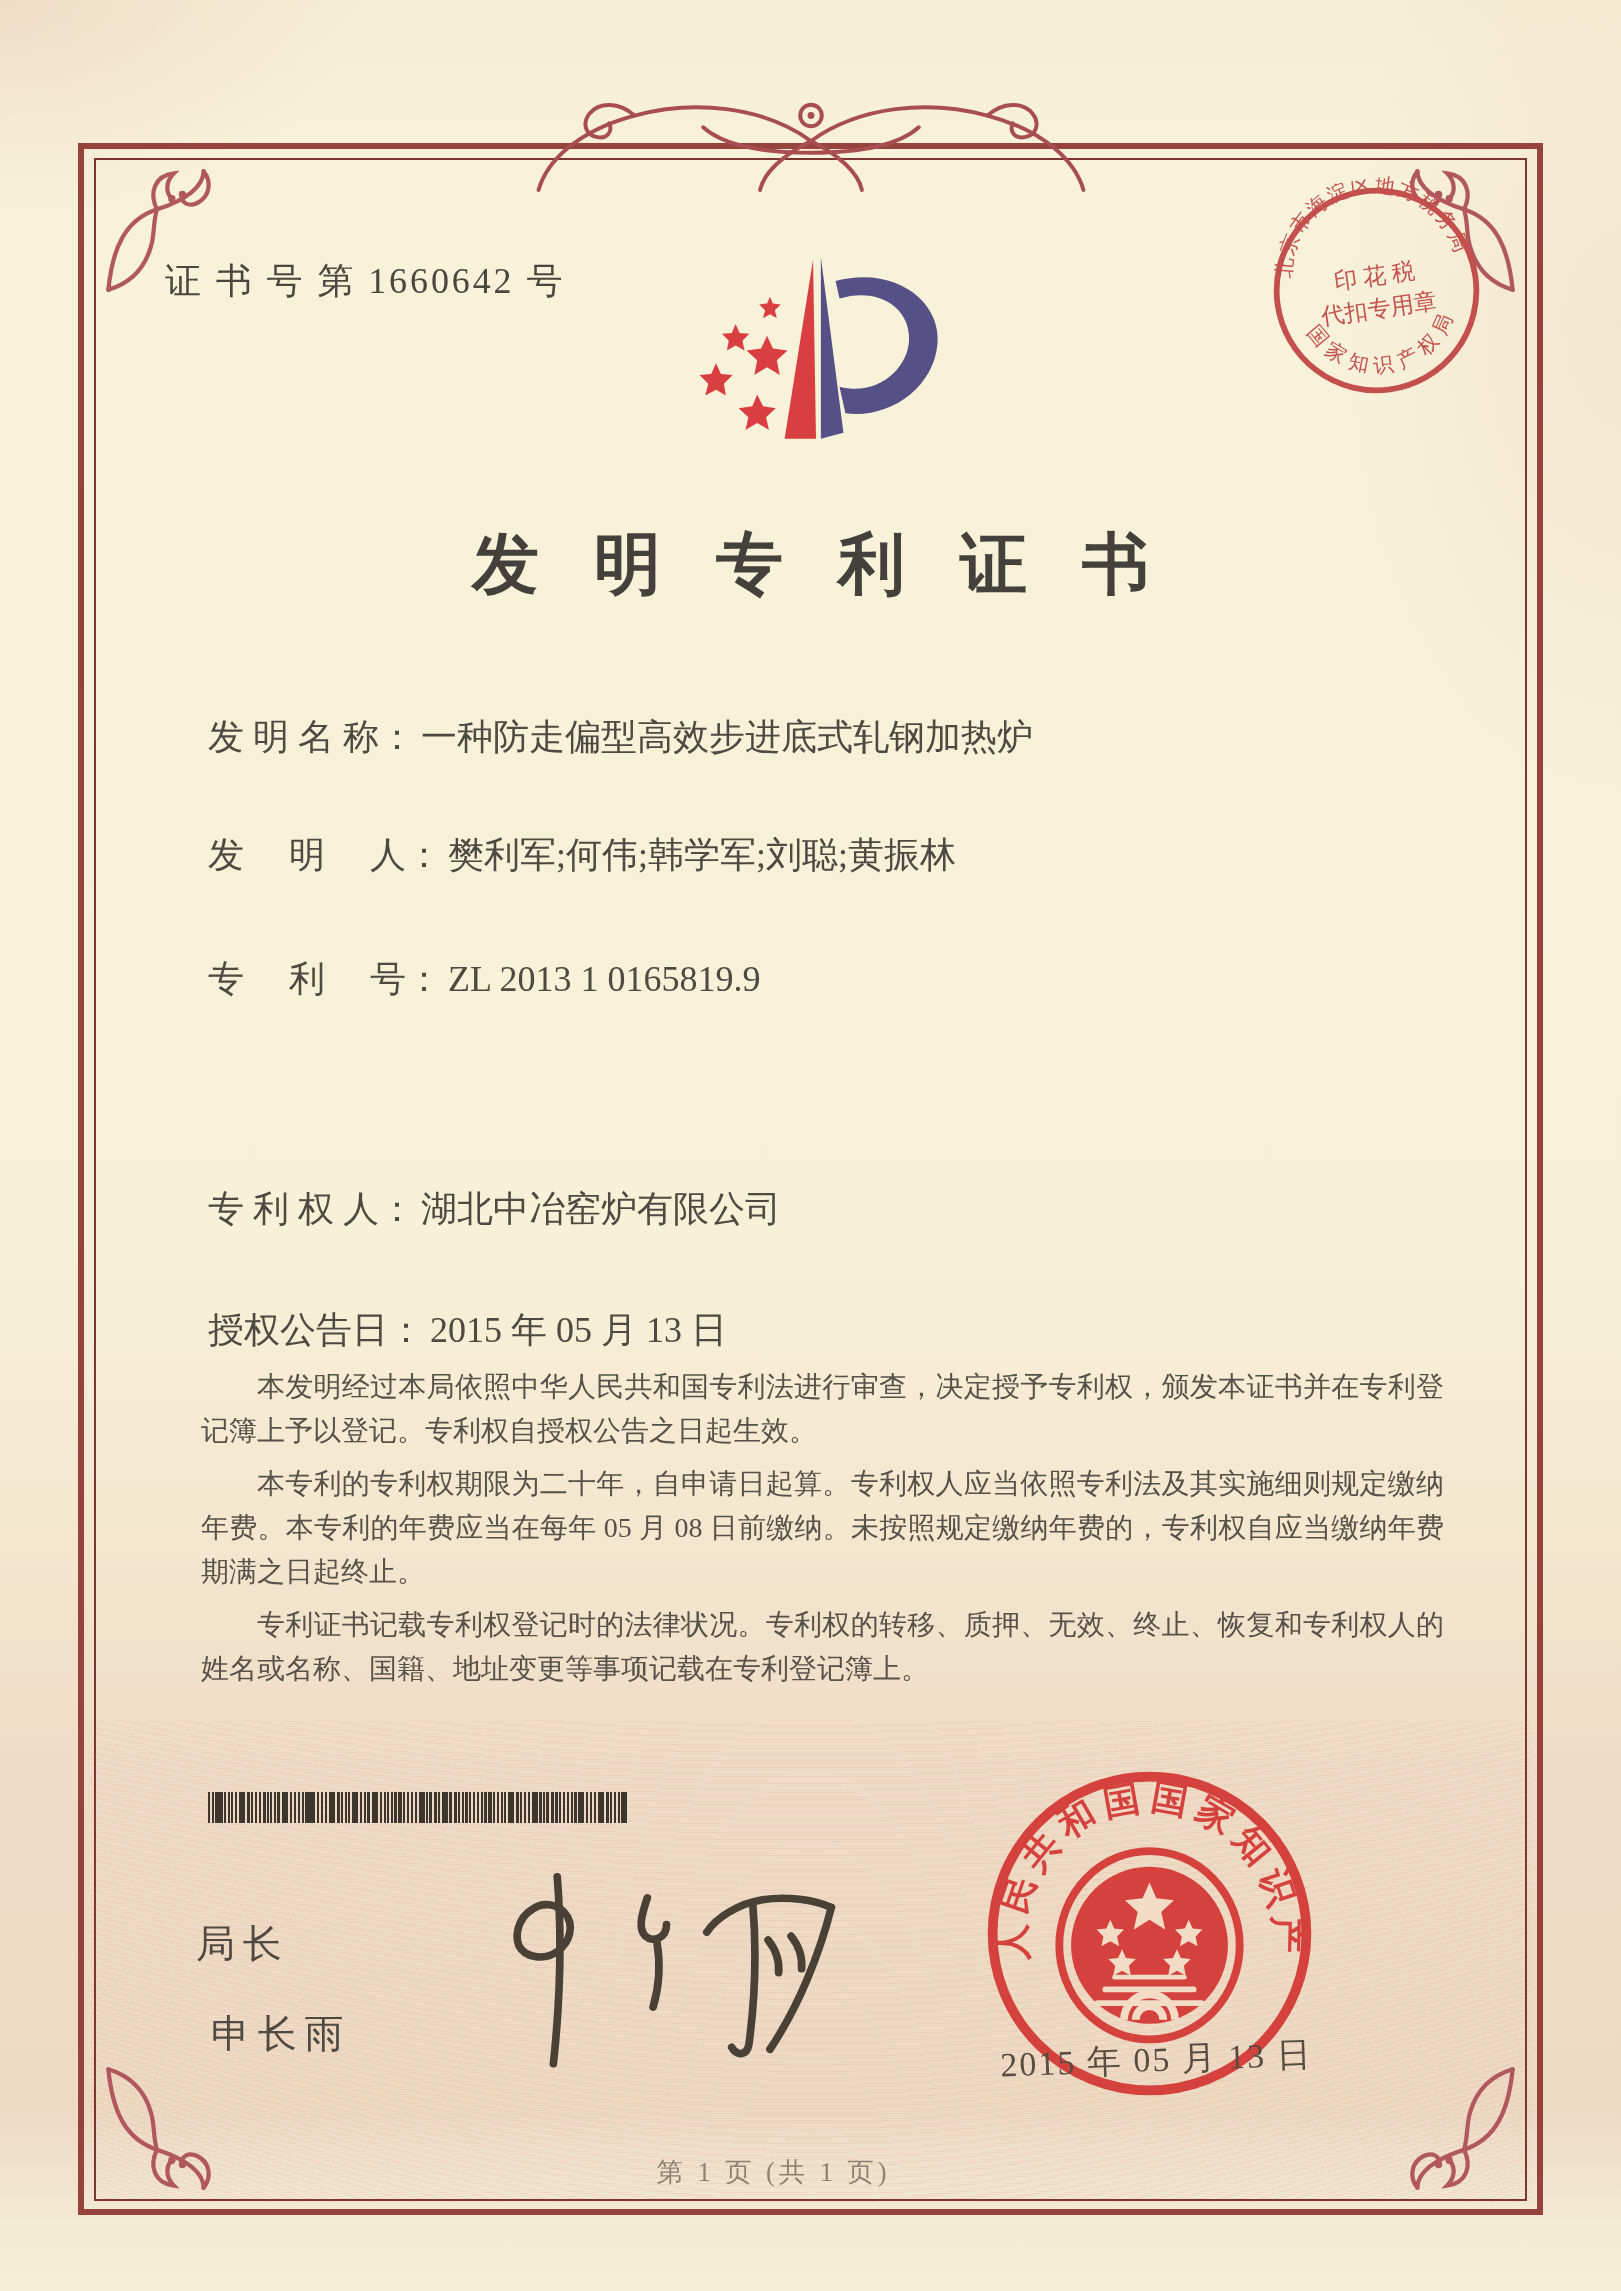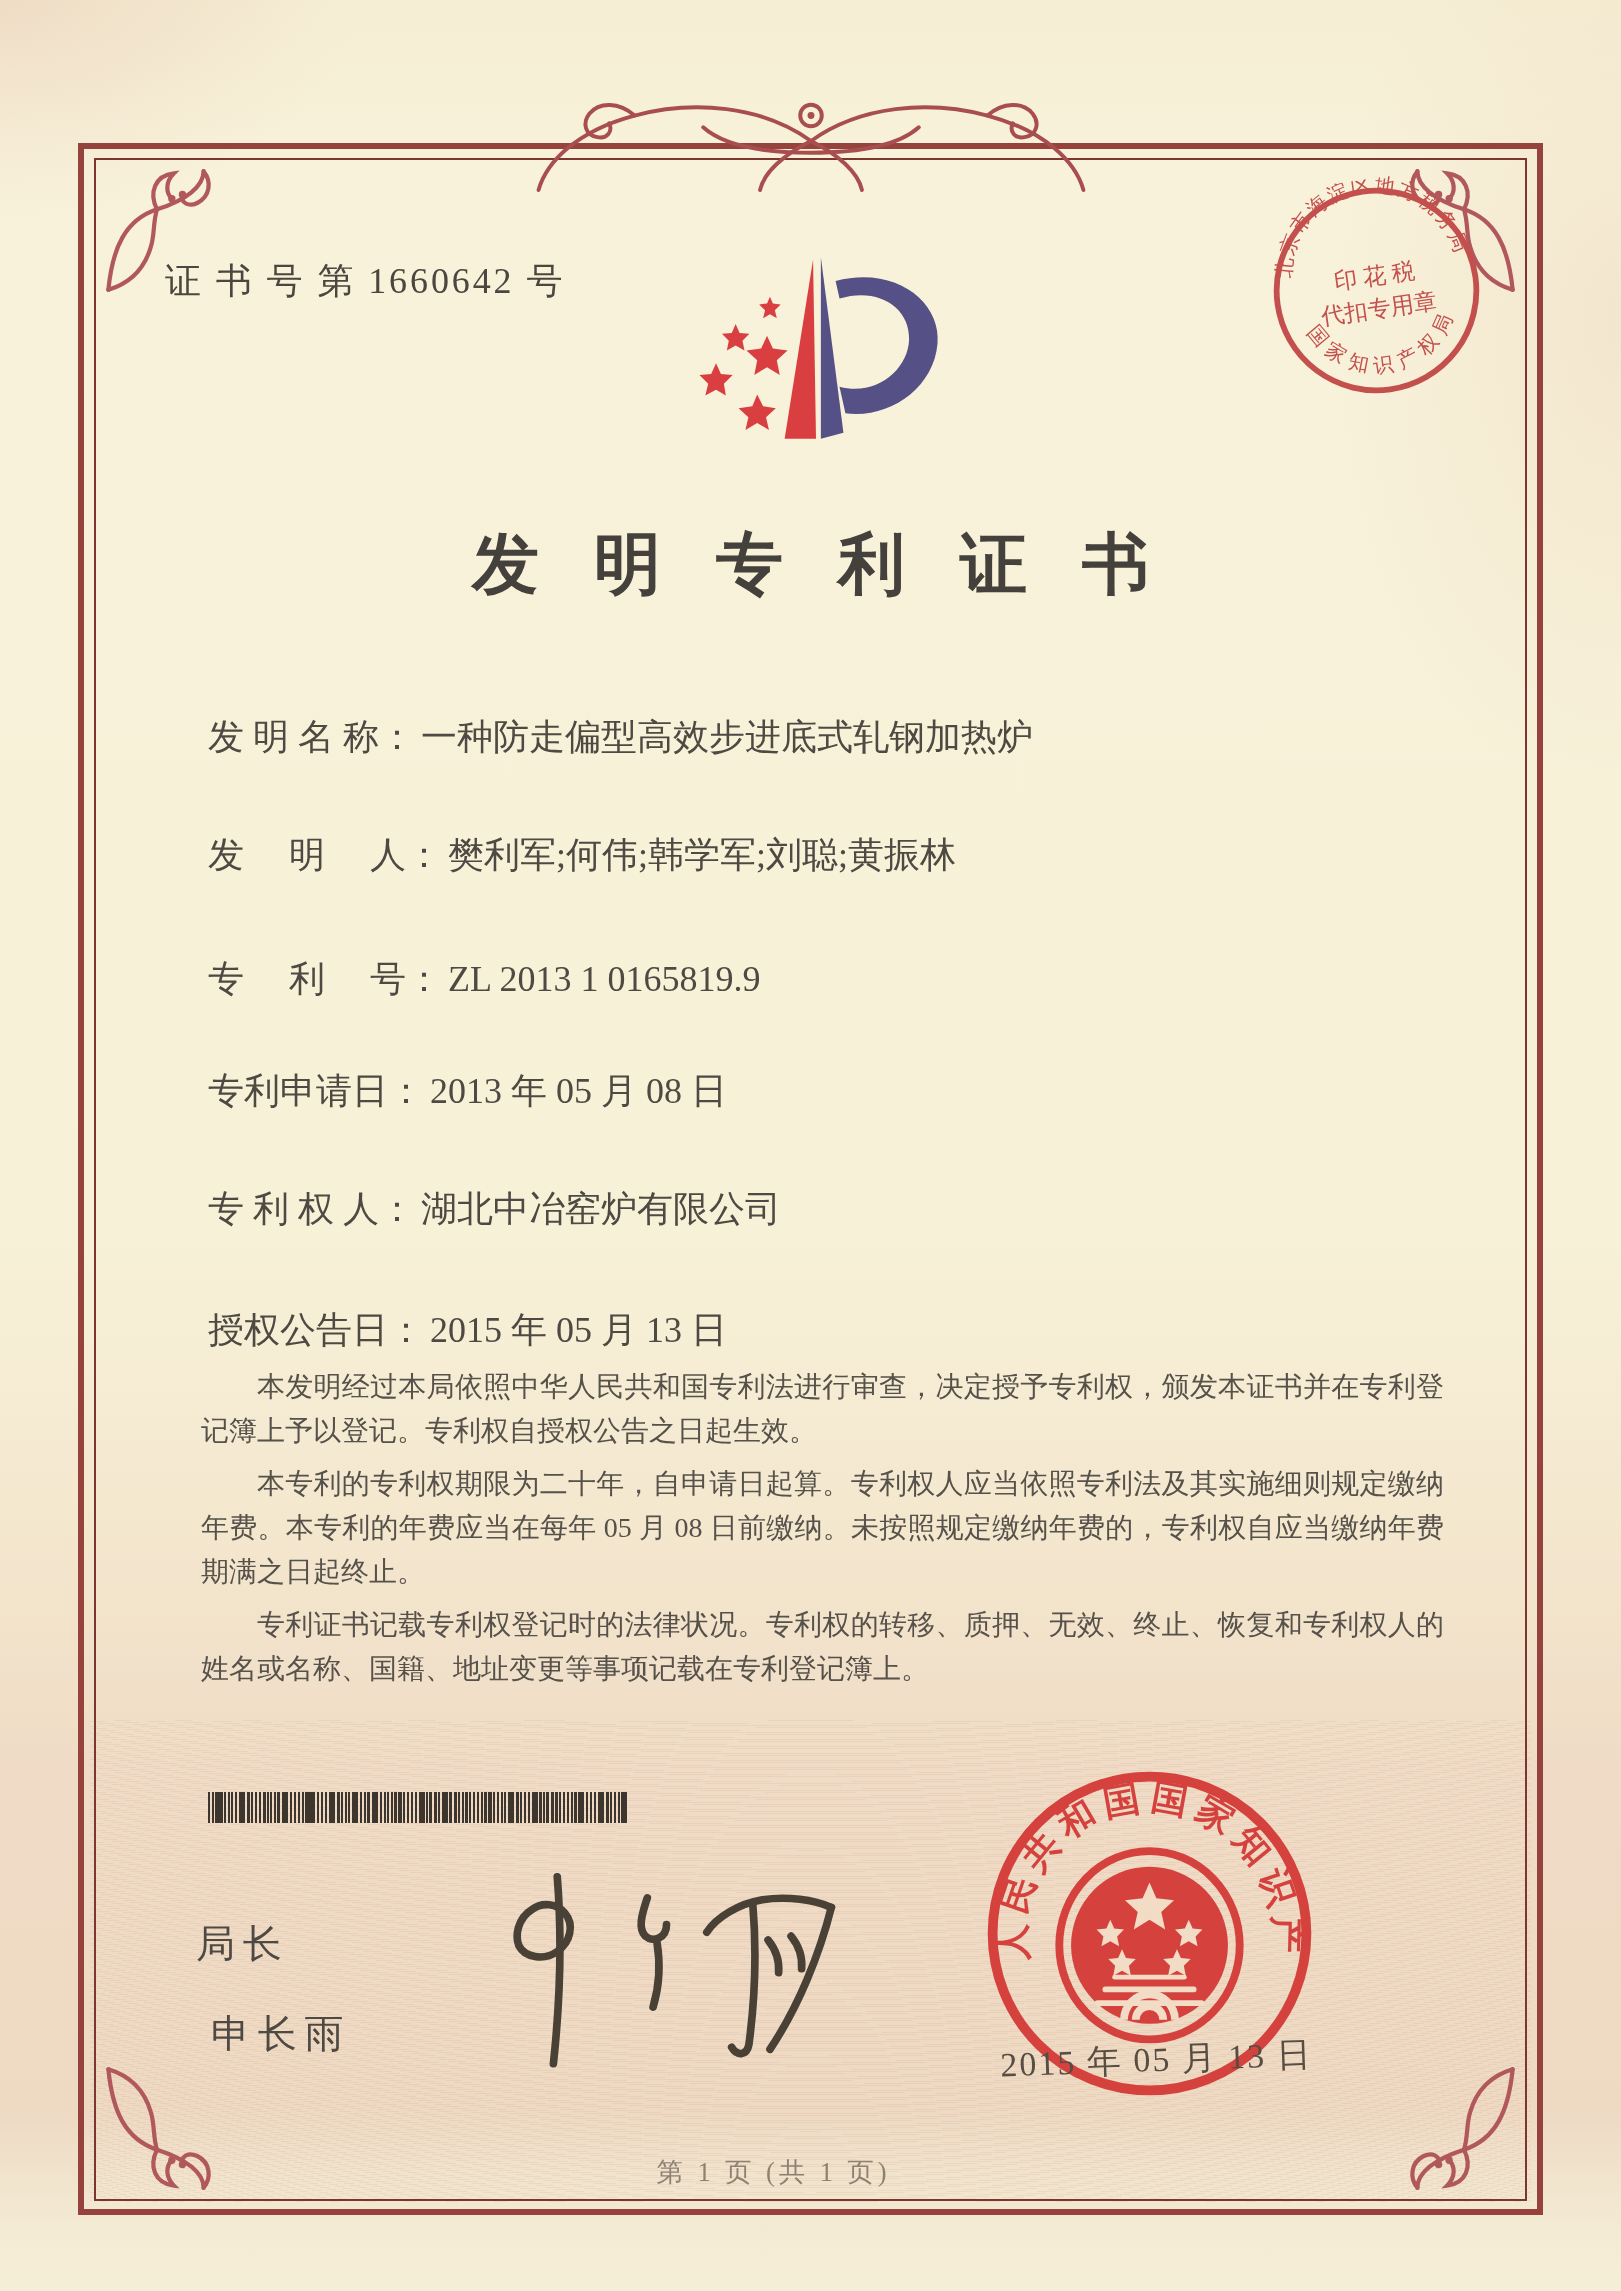--- a/index.html
+++ b/index.html
@@ -127,21 +127,20 @@
     </text>
     <text x="115" y="108" font-size="24" fill="#c4504e" text-anchor="middle">印 花 税</text>
     <text x="115" y="142" font-size="24" fill="#c4504e" text-anchor="middle">代扣专用章</text>
   </svg>
 
   <div class="title">发明专利证书</div>
 
   <div class="frow r0"><span>发 明 名 称：</span><span class="val">一种防走偏型高效步进底式轧钢加热炉</span></div>
   <div class="frow r1"><span>发　 明　 人：</span><span class="val">樊利军;何伟;韩学军;刘聪;黄振林</span></div>
   <div class="frow r2"><span>专　 利　 号：</span><span class="val">ZL 2013 1 0165819.9</span></div>
-  <div class="frow r3"><span>专利申请日：</span><span class="val">2013 年 05 月 08 日</span></div>
   <div class="frow r4"><span>专 利 权 人：</span><span class="val">湖北中冶窑炉有限公司</span></div>
   <div class="frow r5"><span>授权公告日：</span><span class="val">2015 年 05 月 13 日</span></div>
 
   <div class="body-text">
     <p>本发明经过本局依照中华人民共和国专利法进行审查，决定授予专利权，颁发本证书并在专利登记簿上予以登记。专利权自授权公告之日起生效。</p>
     <p>本专利的专利权期限为二十年，自申请日起算。专利权人应当依照专利法及其实施细则规定缴纳年费。本专利的年费应当在每年 05 月 08 日前缴纳。未按照规定缴纳年费的，专利权自应当缴纳年费期满之日起终止。</p>
     <p>专利证书记载专利权登记时的法律状况。专利权的转移、质押、无效、终止、恢复和专利权人的姓名或名称、国籍、地址变更等事项记载在专利登记簿上。</p>
   </div>
 
   <div class="barcode"></div>

